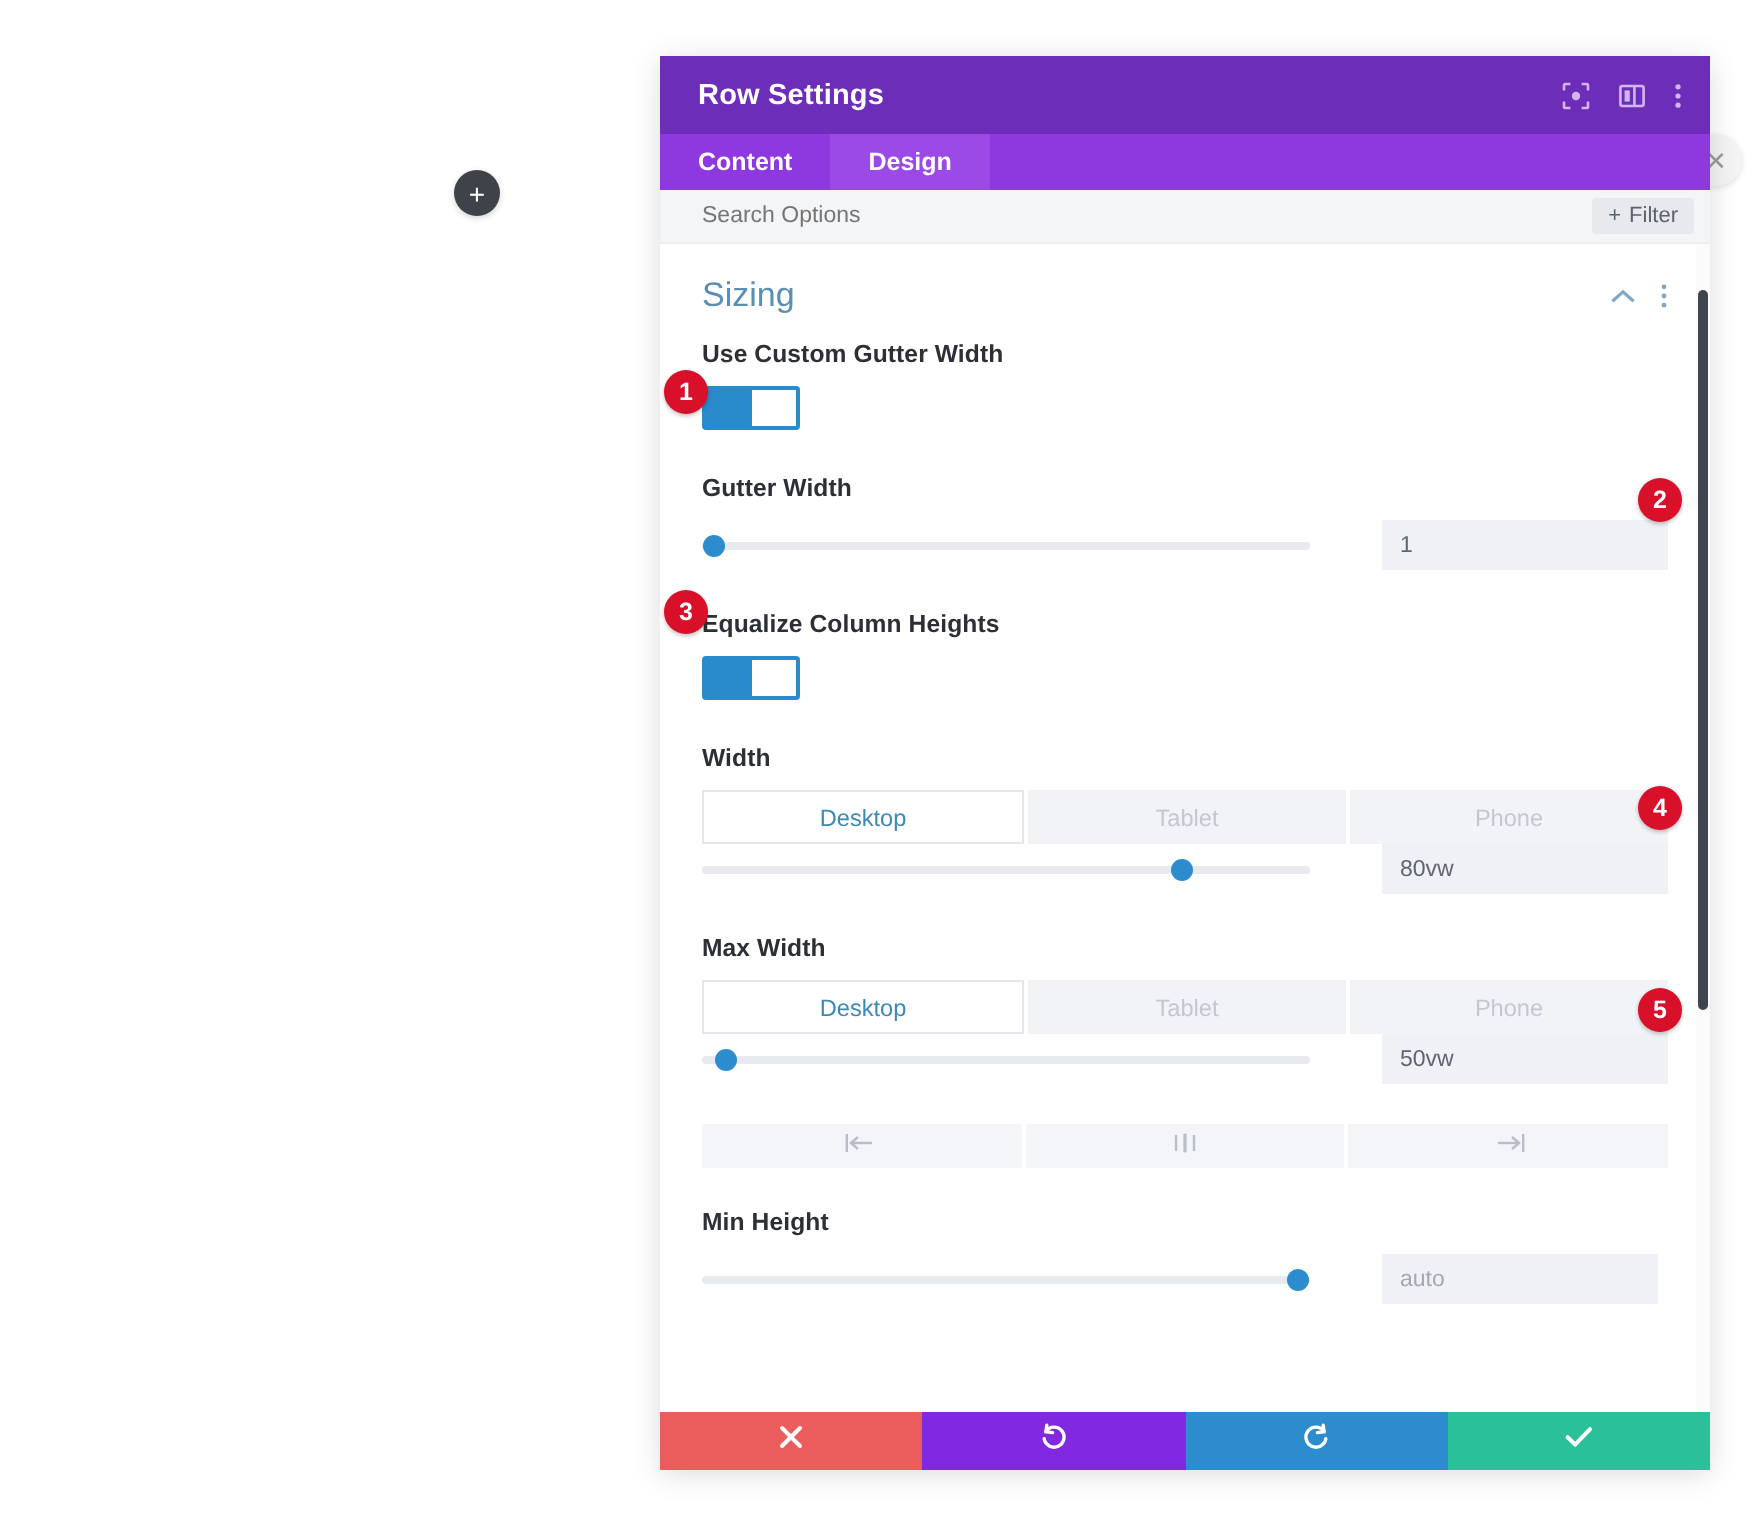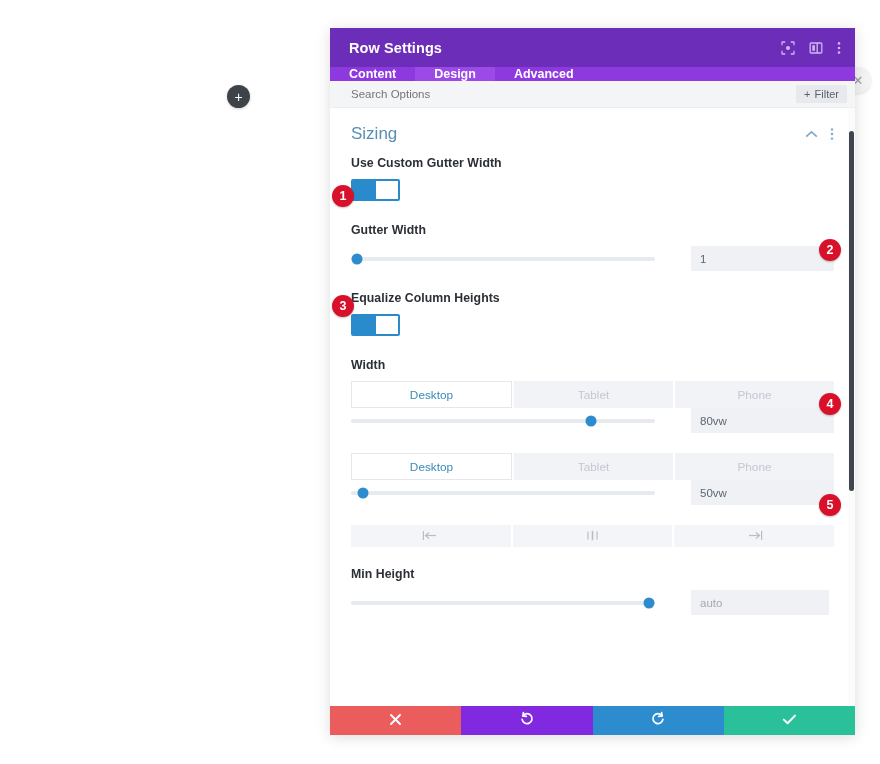--- a/index.html
+++ b/index.html
@@ -46,21 +46,21 @@
     padding: 0 14px 0 19px; flex: none; gap: 36px;
   }
   .modal-title {
     color: #fff; font-size: 14.5px; font-weight: bold; flex: 1;
     letter-spacing: .1px;
   }
   .hdr-icons { display: flex; align-items: center; gap: 14px; }
   .hdr-icon { color: #d3b6ee; display: flex; align-items: center; }
 
   .tabs {
-    height: 14px; background: #8e39e0; display: flex; flex: none;
+    height: 28px; background: #8e39e0; display: flex; flex: none;
   }
   .tab {
     padding: 0 19px; display: flex; align-items: center;
     color: #fff; font-size: 12.5px; font-weight: bold;
   }
   .tab.active { background: #9b4ae8; }
 
   .searchbar {
     height: 27px; background: #f4f5f7; flex: none;
     display: flex; align-items: center;
@@ -224,21 +224,20 @@
               <circle cx="2" cy="7" r="1.3"></circle>
               <circle cx="2" cy="11.6" r="1.3"></circle>
           </svg>
         </span>
       </div>
     </div>
 
     <div class="tabs">
       <div class="tab">Content</div>
       <div class="tab active">Design</div>
-      <div class="tab">Advanced</div>
     </div>
 
     <div class="searchbar">
       <input class="search-input" type="text" placeholder="Search Options" style="">
       <div class="filter-btn">
         <span>+</span>
         <span>Filter</span>
       </div>
     </div>
 
@@ -300,20 +299,21 @@
           </div>
           <div class="slider-row">
             <div class="slider">
               <span class="slider-knob" style="left:79%"></span>
             </div>
             <div class="value-field">80vw</div>
           </div>
         </div>
 
         <div>
+          <div class="field-label">Max Width</div>
           <div class="device-tabs">
             <div class="device-tab active">Desktop</div>
             <div class="device-tab">Tablet</div>
             <div class="device-tab">Phone</div>
           </div>
           <div class="slider-row">
             <div class="slider">
               <span class="slider-knob" style="left:4%"></span>
             </div>
             <div class="value-field">50vw</div>

